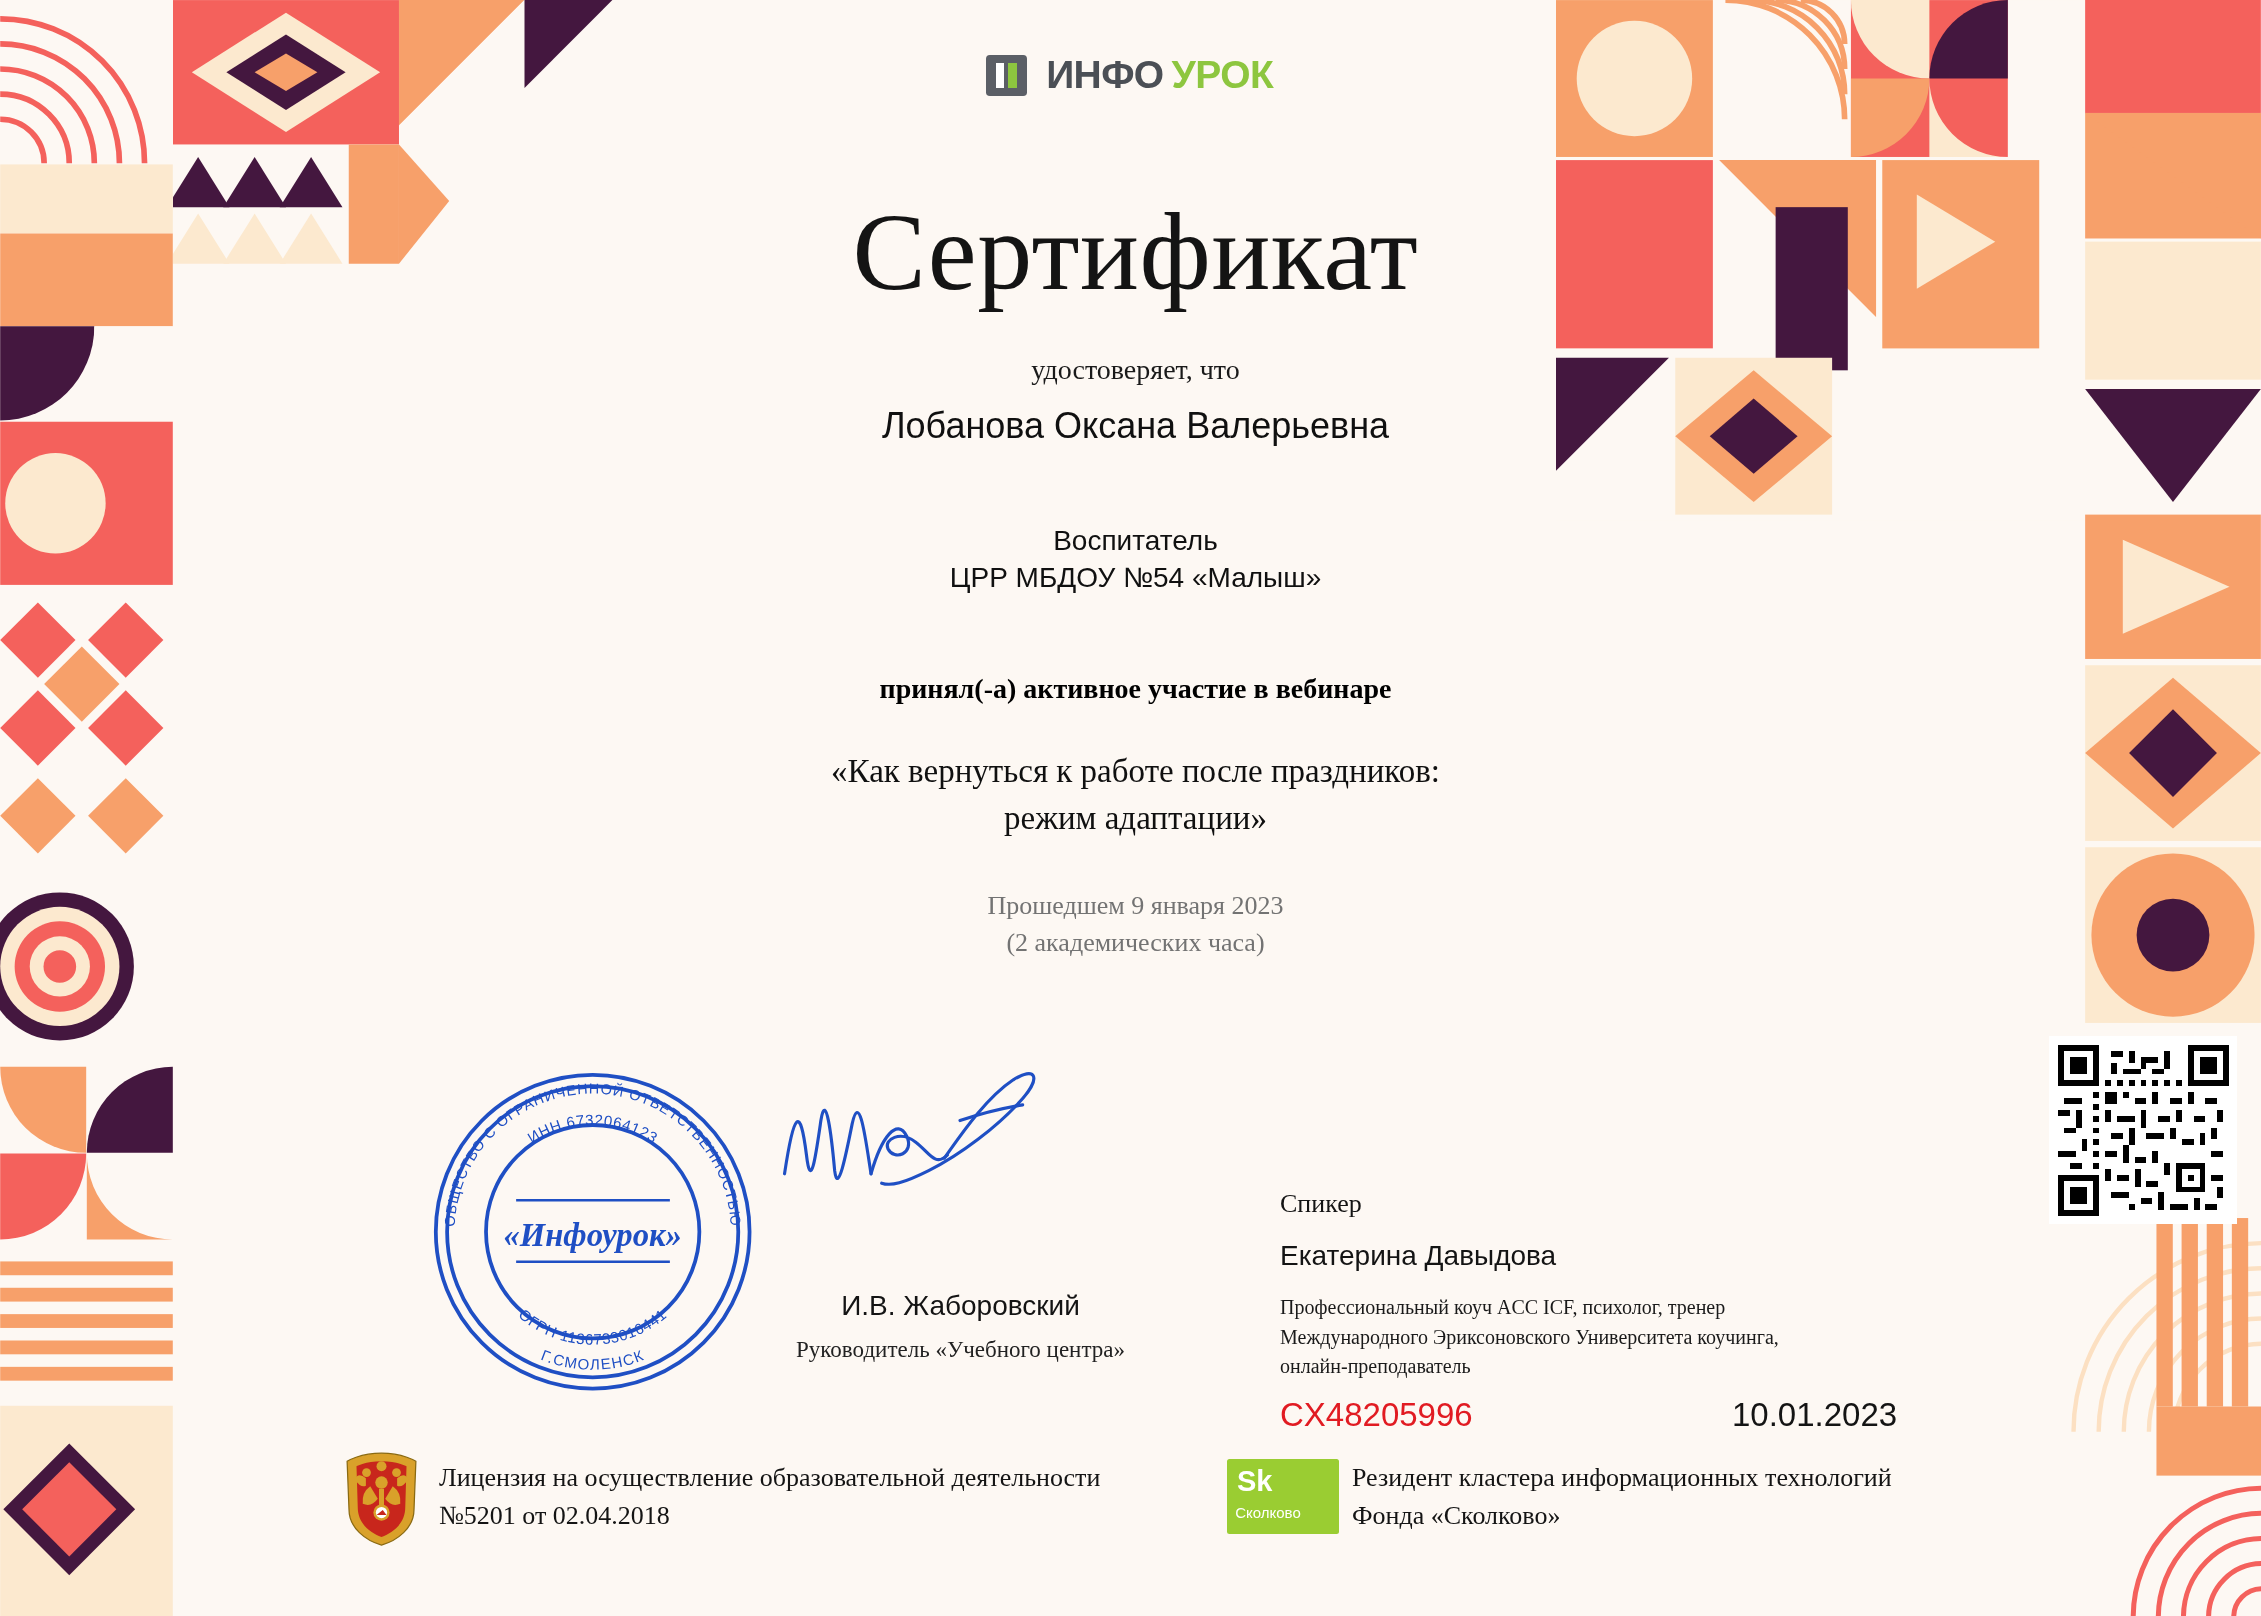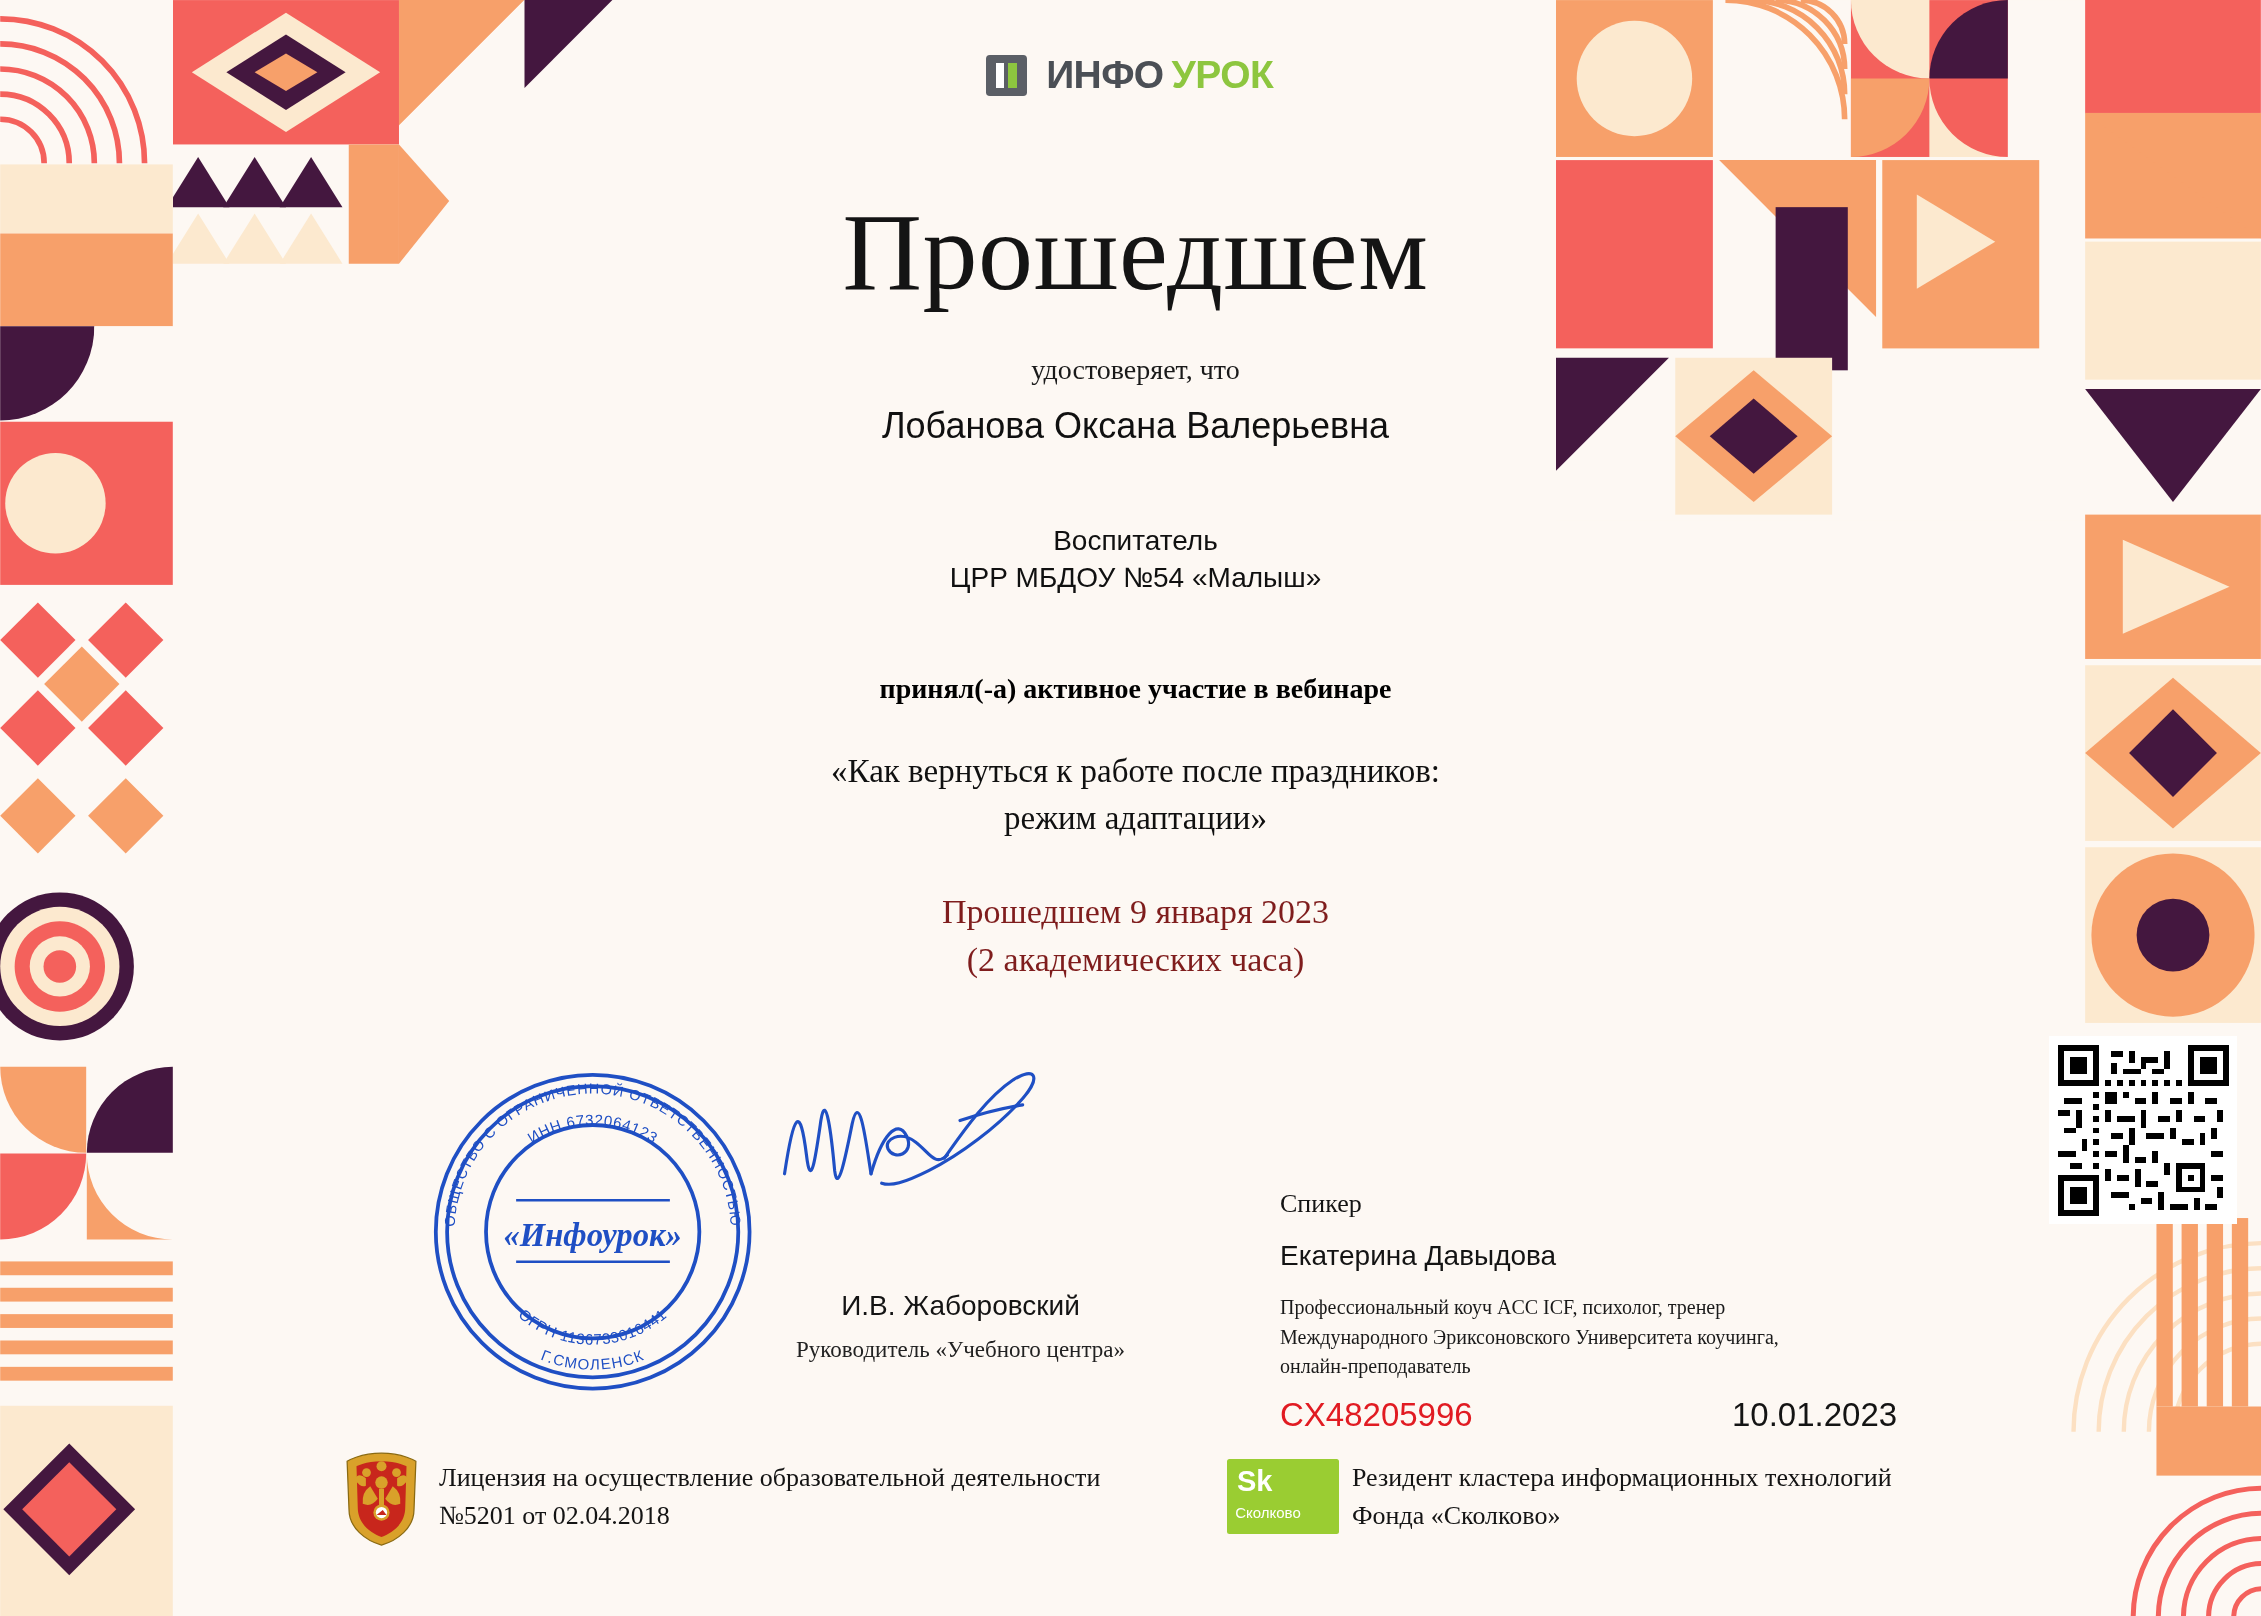--- a/index.html
+++ b/index.html
@@ -125,22 +125,22 @@
   }
 
   .webinar {
     font-size: 33px;
     color: #101010;
     margin-top: 43px;
     line-height: 1.42;
   }
 
   .passed {
-    font-size: 34px;
-    color: #7f1d1d;
+    font-size: 26px;
+    color: #737373;
     margin-top: 46px;
     line-height: 1.42;
   }
 
   
   .stamp {
     position: absolute;
     left: 422px;
     top: 1061px;
     width: 342px;
@@ -476,21 +476,21 @@
     </svg>
   </div>
 
   <div class="logo-wrap">
     <div class="logo-mark"></div>
     <span class="logo-info">ИНФО</span>
       <span class="logo-urok">УРОК</span>
   </div>
 
   <div class="content">
-    <div class="title">Прошедшем</div>
+    <div class="title">Сертификат</div>
     <div class="certifies">удостоверяет, что</div>
     <div class="recipient">Лобанова Оксана Валерьевна</div>
     <div class="role">
       <div>Воспитатель</div>
       <div>ЦРР МБДОУ №54 «Малыш»</div>
     </div>
     <div class="participated">принял(-а) активное участие в вебинаре</div>
     <div class="webinar">
       <div>«Как вернуться к работе после праздников:</div>
       <div>режим адаптации»</div>

